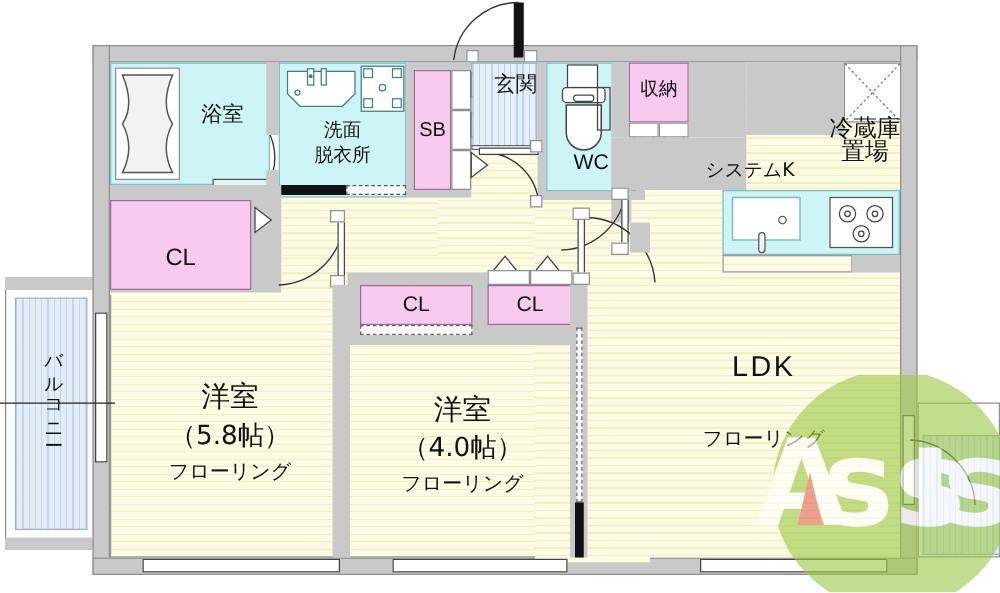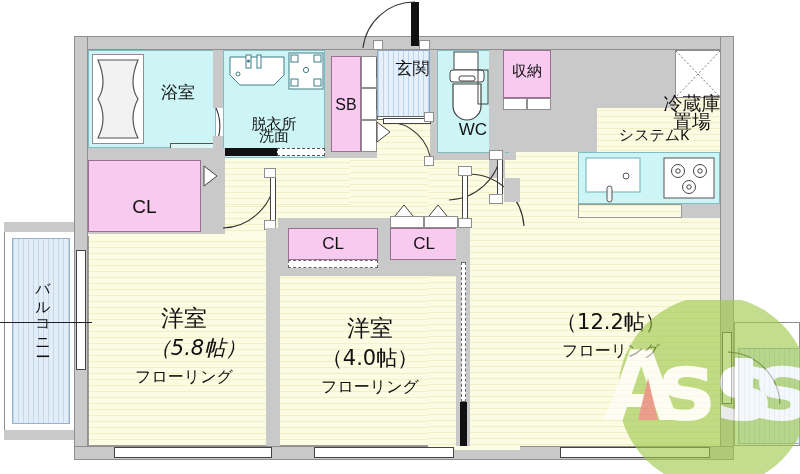--- a/index.html
+++ b/index.html
@@ -114,21 +114,21 @@
   </svg>
 
   <svg class="abs" style="left:288px;top:52px;" width="36" height="38">
     <rect x="1" y="1" width="34" height="36" fill="#ffffff" stroke="#3f7f88" stroke-width="1"></rect>
     <rect x="3" y="3" width="7" height="7" fill="#ffffff" stroke="#3f7f88" stroke-width="1"></rect>
     <rect x="26" y="3" width="7" height="7" fill="#ffffff" stroke="#3f7f88" stroke-width="1"></rect>
     <rect x="3" y="27" width="7" height="7" fill="#ffffff" stroke="#3f7f88" stroke-width="1"></rect>
     <rect x="26" y="27" width="7" height="7" fill="#ffffff" stroke="#3f7f88" stroke-width="1"></rect>
     <circle cx="18" cy="18" r="2.6" fill="none" stroke="#3f7f88" stroke-width="1"></circle>
   </svg>
-  <div class="lbl jp sz15" style="left:249px;top:96px;width:50px;margin-top:32px;">洗面</div>
+  <div class="lbl jp sz15" style="left:249px;top:96px;width:50px;">洗面</div>
   <div class="lbl jp sz15" style="left:240px;top:116px;width:68px;">脱衣所</div>
 
   <div class="abs wall-nb" style="left:88px;top:148px;width:137px;height:12px;"></div>
   <div class="abs" style="left:225px;top:148px;width:52px;height:8px;background:#111;"></div>
   <div class="abs" style="left:277px;top:148px;width:48px;height:8px;background:#fff;border:1px dashed #555;"></div>
 
   <div class="abs wall-nb" style="left:325px;top:50px;width:52px;height:108px;"></div>
   <div class="abs pink" style="left:331px;top:56px;width:30px;height:96px;"></div>
   <div class="lbl sz16" style="left:331px;top:96px;width:30px;">SB</div>
   <div class="abs white" style="left:361px;top:56px;width:16px;height:32px;"></div>
@@ -192,21 +192,21 @@
   <div class="abs white" style="left:489px;top:150px;width:14px;height:10px;"></div>
   <div class="abs white" style="left:489px;top:194px;width:14px;height:10px;"></div>
 
   <div class="abs wall-nb" style="left:597px;top:50px;width:78px;height:58px;"></div>
   <div class="abs white" style="left:675px;top:50px;width:46px;height:48px;"></div>
   <svg class="abs" style="left:675px;top:50px;" width="46" height="48">
     <path d="M1 1 L45 47 M45 1 L1 47" stroke="#777" stroke-width="1" fill="none" stroke-dasharray="2,2"></path>
   </svg>
   <div class="lbl jp sz14" style="left:662px;top:92px;width:60px;">冷蔵庫</div>
   <div class="lbl jp sz14" style="left:662px;top:110px;width:60px;">置場</div>
-  <div class="lbl jp sz15" style="left:604px;top:128px;width:100px;font-family:Liberation Mono, monospace;">システムK</div>
+  <div class="lbl jp sz15" style="left:550px;top:128px;width:100px;">システムK</div>
 
   <div class="abs wet" style="left:578px;top:152px;width:142px;height:52px;"></div>
   <svg class="abs" style="left:586px;top:158px;" width="56" height="44">
     <rect x="0" y="0" width="54" height="34" fill="#ffffff" stroke="#7fbcc4" stroke-width="1.2"></rect>
     <circle cx="40" cy="18" r="3" fill="none" stroke="#555" stroke-width="1"></circle>
     <rect x="21" y="28" width="5" height="16" rx="2.5" fill="#f4f4f4" stroke="#555" stroke-width="1"></rect>
   </svg>
   <svg class="abs" style="left:664px;top:158px;" width="50" height="40">
     <rect x="0" y="0" width="50" height="40" fill="#ffffff" stroke="#555" stroke-width="1"></rect>
     <circle cx="14" cy="13" r="6.5" fill="none" stroke="#444" stroke-width="1"></circle>
@@ -257,28 +257,28 @@
 
   <div class="abs wall-nb" style="left:266px;top:228px;width:14px;height:218px;"></div>
 
   <div class="abs wall-nb" style="left:456px;top:228px;width:14px;height:218px;"></div>
   <div class="abs" style="left:461px;top:262px;width:5px;height:140px;background:#fff;border:1px dashed #666;"></div>
   <div class="abs" style="left:460px;top:402px;width:7px;height:44px;background:#111;"></div>
 
   <div class="abs wall-nb" style="left:504px;top:178px;width:16px;height:24px;"></div>
 
   <div class="lbl jp sz23" style="left:100px;top:305px;width:168px;">洋室</div>
-  <div class="lbl jp sz21" style="left:106px;top:336px;width:184px;font-style:italic;">（5.8帖）</div>
+  <div class="lbl jp sz21" style="left:92px;top:336px;width:184px;">（5.8帖）</div>
   <div class="lbl jp sz16" style="left:92px;top:368px;width:184px;">フローリング</div>
 
   <div class="lbl jp sz23" style="left:286px;top:315px;width:168px;">洋室</div>
   <div class="lbl jp sz21" style="left:280px;top:346px;width:180px;">（4.0帖）</div>
   <div class="lbl jp sz16" style="left:280px;top:378px;width:180px;">フローリング</div>
 
-  <div class="lbl jp sz21" style="left:512px;top:310px;width:198px;">（12.2帖）</div>
+  <div class="lbl sz23" style="left:516px;top:280px;width:190px;letter-spacing:2px;">LDK</div>
   <div class="lbl jp sz16" style="left:512px;top:342px;width:198px;">フローリング</div>
 
   <div class="abs" style="left:76px;top:250px;width:10px;height:120px;background:#fff;border:1px solid #444;"></div>
   <div class="abs" style="left:0px;top:322px;width:92px;height:1px;background:#222;"></div>
 
   <div class="abs" style="left:114px;top:447px;width:158px;height:11px;background:#fff;border:1px solid #444;"></div>
   <div class="abs" style="left:314px;top:447px;width:140px;height:11px;background:#fff;border:1px solid #444;"></div>
   <div class="abs" style="left:560px;top:447px;width:150px;height:11px;background:#fff;border:1px solid #444;"></div>
 
   <div class="abs" style="left:722px;top:332px;width:10px;height:72px;background:#fff;border:1px solid #444;"></div>

